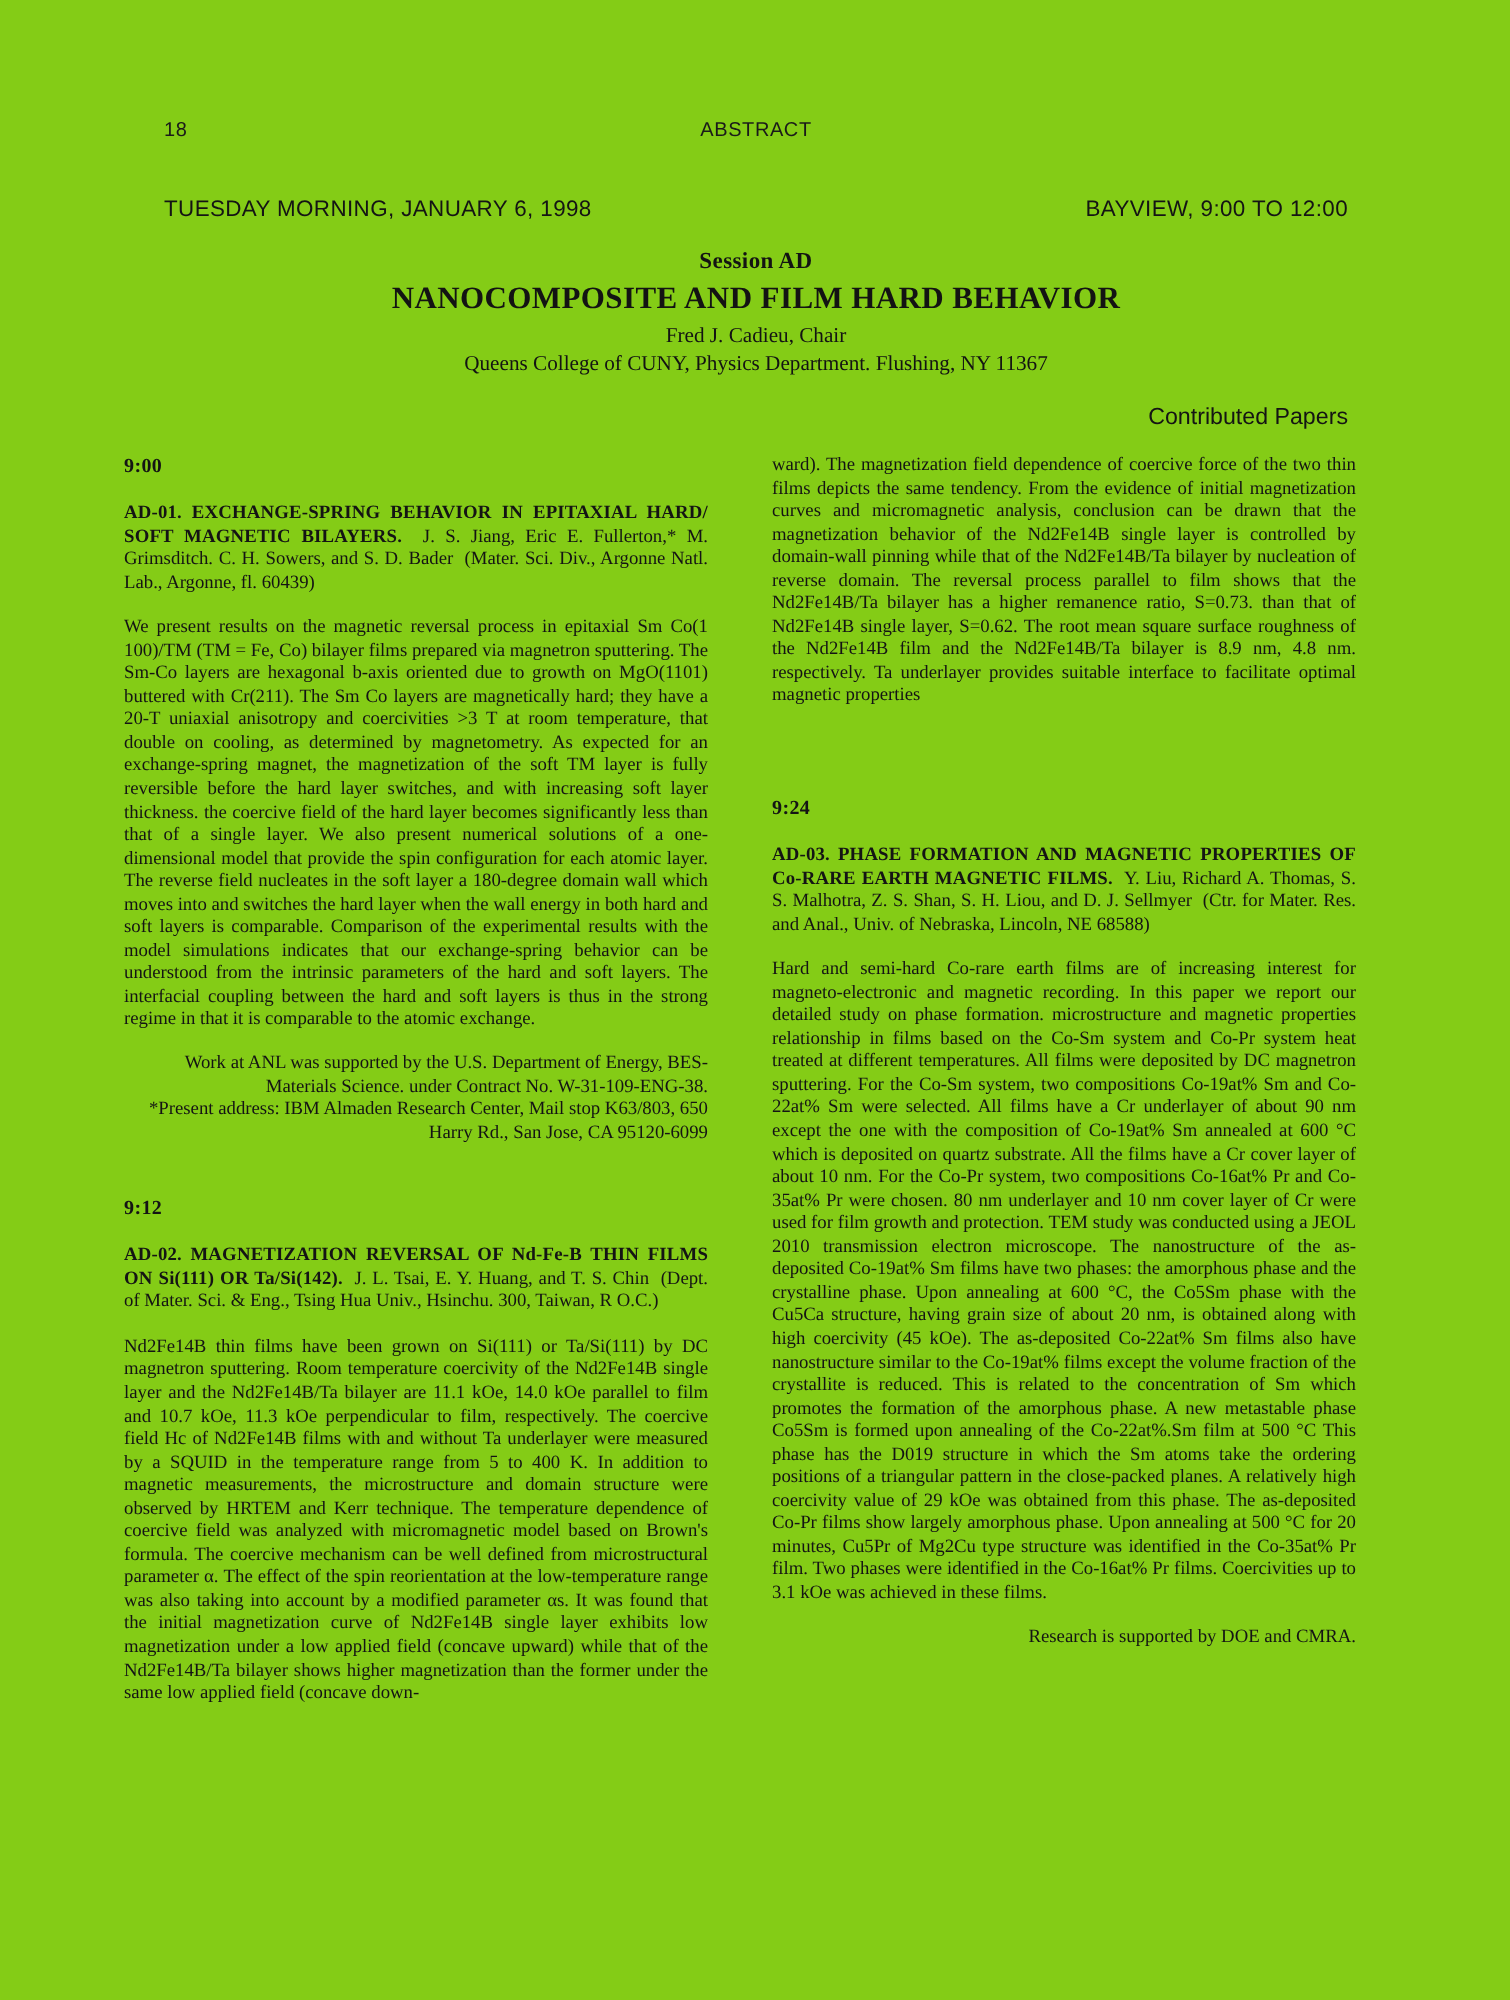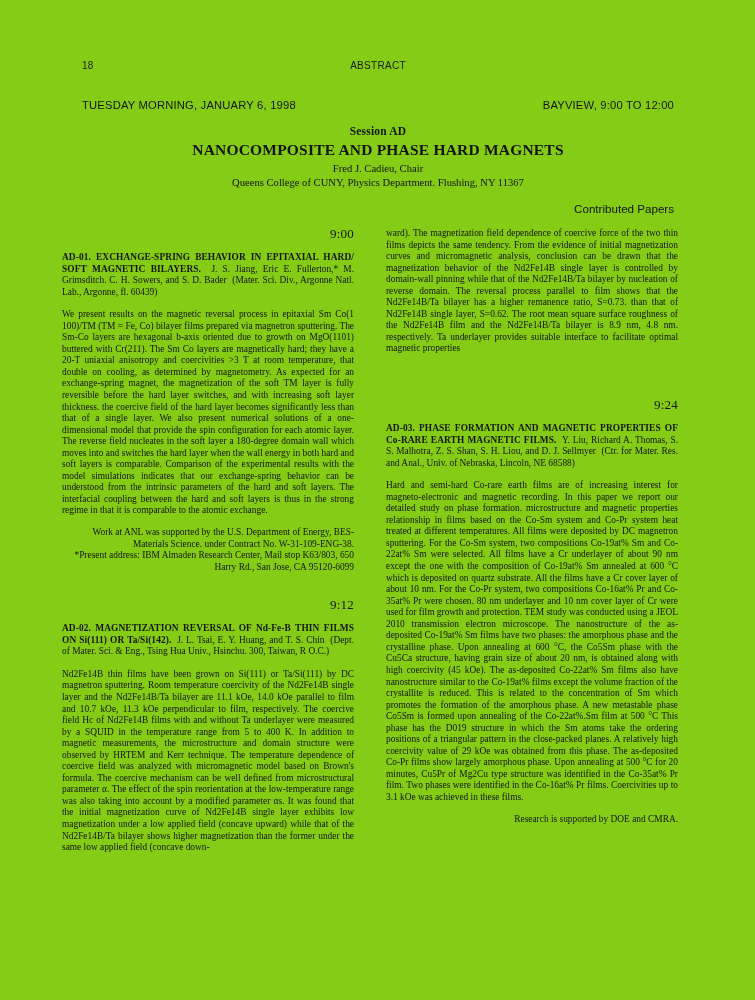--- a/index.html
+++ b/index.html
@@ -108,23 +108,23 @@
     width: 292px;
     font-size: 9.4px;
     line-height: 11.55px;
     text-align: justify;
     color: #141414;
   }
   .col-left  { left: 62px;  }
   .col-right { left: 386px; }
 
   .talk-time {
-    text-align: right;
-    font-weight: normal;
-    font-size: 13px;
+    text-align: left;
+    font-weight: bold;
+    font-size: 10px;
     line-height: 12px;
     margin: 0 0 12px 0;
     letter-spacing: 0.2px;
   }
   .abs-head {
     margin: 0 0 11px 0;
     text-align: justify;
     text-indent: 0;
   }
   .abs-head .code,
@@ -158,21 +158,21 @@
     <span class="head-title">ABSTRACT</span>
   </div>
 
   <div class="session-line">
     <span class="left">TUESDAY MORNING, JANUARY 6, 1998</span>
     <span class="right">BAYVIEW, 9:00 TO 12:00</span>
   </div>
 
   <div class="session-block">
     <div class="session-id">Session AD</div>
-    <div class="session-title">NANOCOMPOSITE AND PHASE HARD MAGNETS</div>
+    <div class="session-title">NANOCOMPOSITE AND FILM HARD BEHAVIOR</div>
     <div class="session-chair">Fred J. Cadieu, Chair</div>
     <div class="session-affil">Queens College of CUNY, Physics Department. Flushing, NY 11367</div>
   </div>
 
   <div class="contributed">Contributed Papers</div>
 
   <div class="col col-left">
 
     <div class="talk-time">9:00</div>
     <div class="abs-head">

